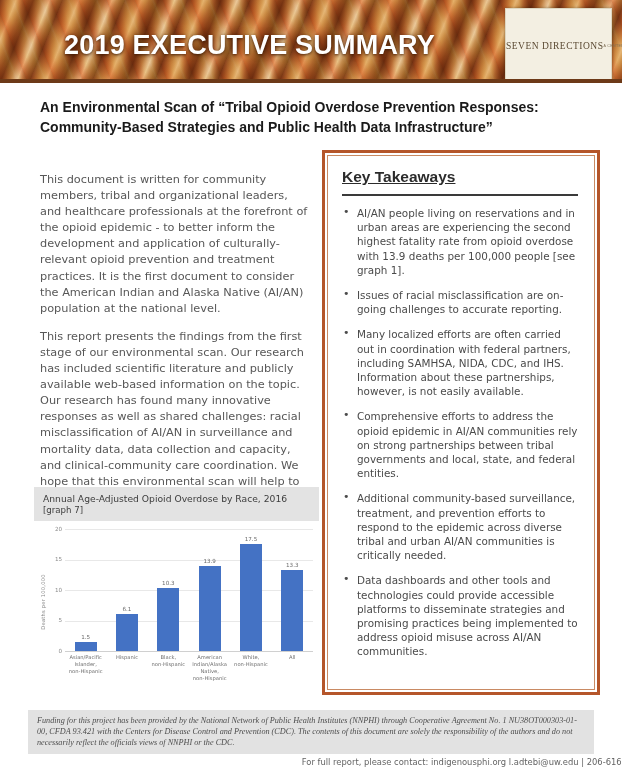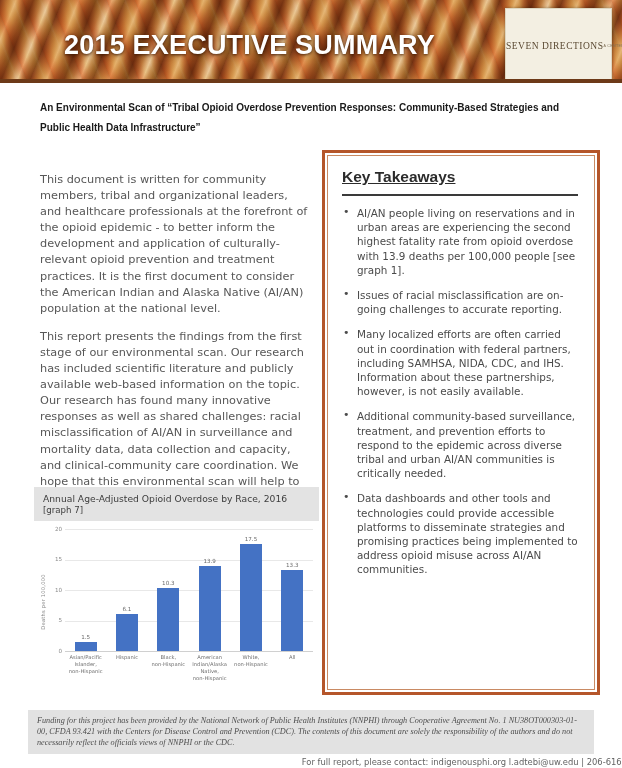--- a/index.html
+++ b/index.html
@@ -87,21 +87,21 @@
     white-space: nowrap;
   }
 
   
   .doc-title {
     position: absolute;
     left: 40px; top: 98px;
     width: 540px;
     font-family: "Liberation Sans", sans-serif;
     font-weight: bold;
-    font-size: 10px;
+    font-size: 14px;
     line-height: 19.5px;
     color: #1a1a1a;
   }
 
   
   .left-col {
     position: absolute;
     left: 40px; top: 172px;
     width: 272px;
   }
@@ -292,21 +292,21 @@
     color: #636363;
     margin-left: 24px;
   }
 </style>
 </head>
 <body>
 
 <div id="page">
 
   <div class="banner">
-    <div class="banner-title">2015 EXECUTIVE SUMMARY</div>
+    <div class="banner-title">2019 EXECUTIVE SUMMARY</div>
 
     <div class="logo-box">
       <svg class="logo-mark" viewBox="0 0 40 38">
         <polygon points="20,3 36,19 20,35 4,19" fill="none" stroke="#9aa86a" stroke-width="2"></polygon>
         <polygon points="20,8 31,19 20,30 9,19" fill="none" stroke="#c8b26a" stroke-width="2"></polygon>
         <polygon points="20,12 27,19 20,26 13,19" fill="#8aa84e"></polygon>
         <polygon points="20,16 23,19 20,22 17,19" fill="#f0e6a8"></polygon>
         <polygon points="20,2 25,8 15,8" fill="#6e8a3c"></polygon>
         <polygon points="20,36 25,30 15,30" fill="#c06a30"></polygon>
         <polygon points="3,19 9,14 9,24" fill="#d8b44a"></polygon>
@@ -404,20 +404,21 @@
   </div>
 
   <div class="takeaways">
     <div class="takeaways-inner">
       <div class="takeaways-title">Key Takeaways</div>
       <div class="takeaways-rule"></div>
       <ul class="kt-list" id="kt-list">
           <li>AI/AN people living on reservations and in urban areas are experiencing the second highest fatality rate from opioid overdose with 13.9 deaths per 100,000 people [see graph 1].</li>
           <li>Issues of racial misclassification are on-going challenges to accurate reporting.</li>
           <li>Many localized efforts are often carried out in coordination with federal partners, including SAMHSA, NIDA, CDC, and IHS. Information about these partnerships, however, is not easily available.</li>
+          <li>Comprehensive efforts to address the opioid epidemic in AI/AN communities rely on strong partnerships between tribal governments and local, state, and federal entities.</li>
           <li>Additional community-based surveillance, treatment, and prevention efforts to respond to the epidemic across diverse tribal and urban AI/AN communities is critically needed.</li>
           <li>Data dashboards and other tools and technologies could provide accessible platforms to disseminate strategies and promising practices being implemented to address opioid misuse across AI/AN communities.</li>
         </ul>
     </div>
   </div>
 
   <div class="funding">
     <p>Funding for this project has been provided by the National Network of Public Health Institutes (NNPHI) through Cooperative Agreement No. 1 NU38OT000303-01-00, CFDA 93.421 with the Centers for Disease Control and Prevention (CDC). The contents of this document are solely the responsibility of the authors and do not necessarily reflect the officials views of NNPHI or the CDC.</p>
   </div>
   <div class="contact">For full report, please contact: indigenousphi.org   l.adtebi@uw.edu  |  206-616-5570</div>

